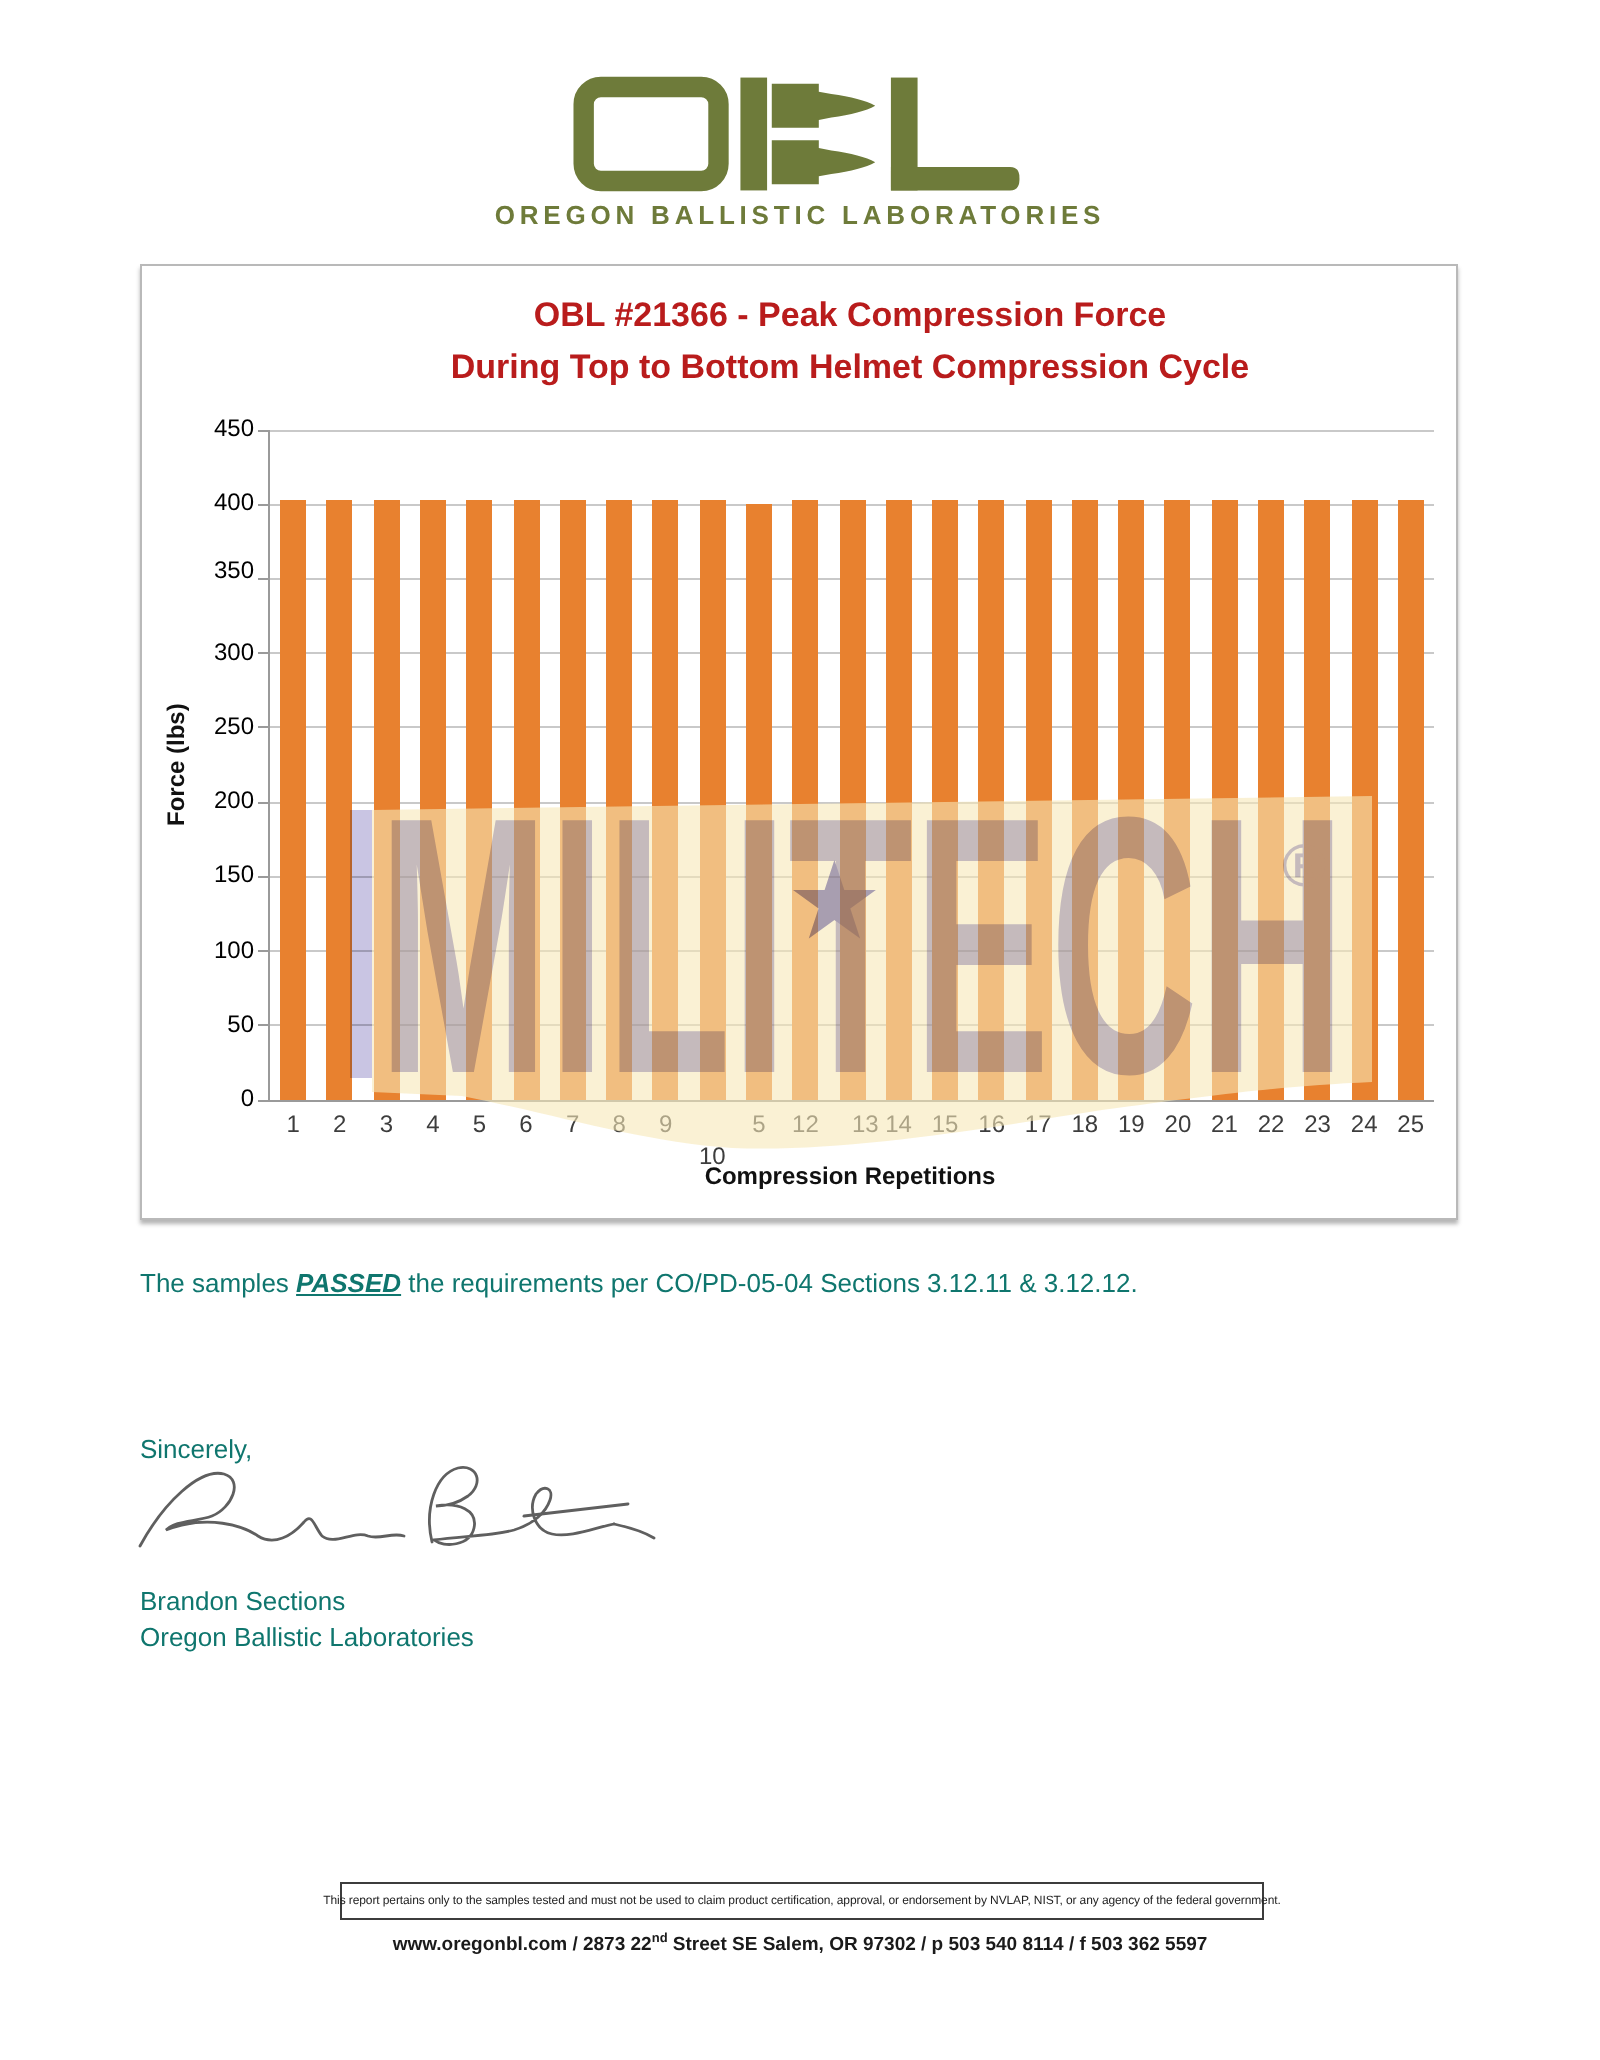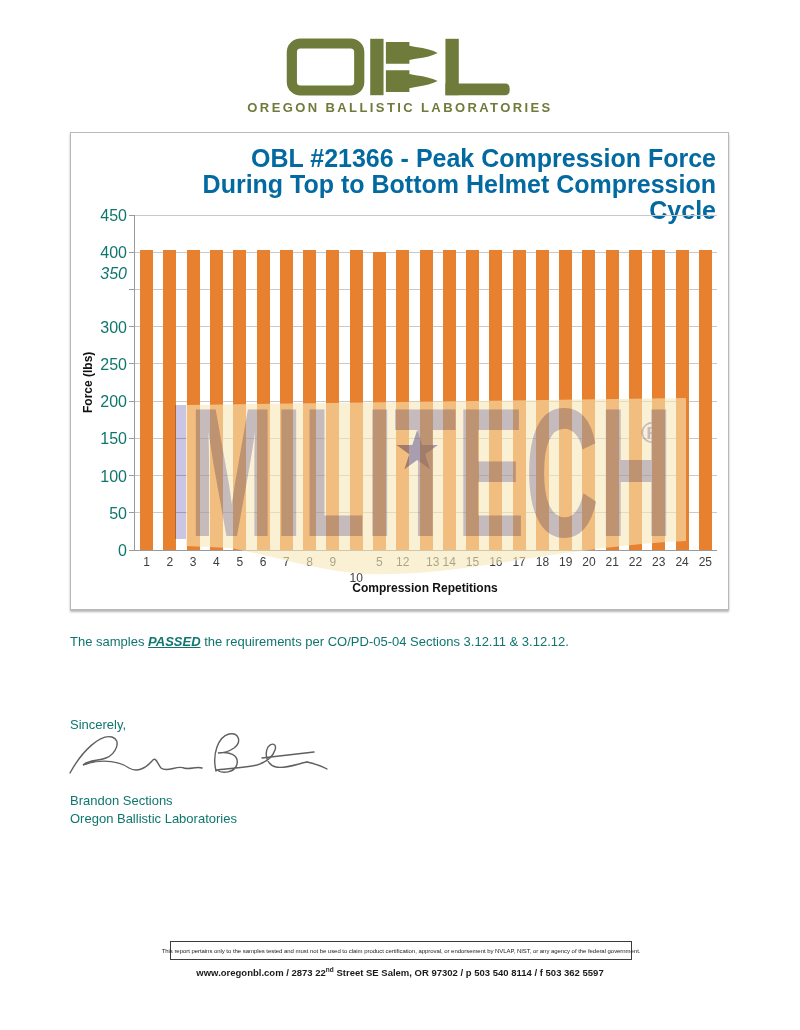--- a/index.html
+++ b/index.html
@@ -7,27 +7,27 @@
   #page{position:relative;width:800px;height:1030px;background:#fff;margin:0 auto;overflow:hidden;}
 
   
   #logo{position:absolute;left:0;top:38px;width:800px;text-align:center;}
   #logo-graphic{display:block;margin:0 auto;}
   #logo-subtitle{margin-top:4px;font-size:13px;font-weight:bold;letter-spacing:2.4px;color:#6e7b3a;}
 
   
   #chart-box{position:absolute;left:70px;top:132px;width:657px;height:476px;background:#fff;
              border:1px solid #b9b9b9;box-shadow:0 2px 2px rgba(90,90,90,.45);}
-  #chart-title{position:absolute;left:63px;top:12px;width:582px;text-align:right;
-               font-size:25px;font-weight:bold;color:#0369a1;line-height:26px;}
+  #chart-title{position:absolute;left:63px;top:12px;width:582px;text-align:center;
+               font-size:17px;font-weight:bold;color:#b91c1c;line-height:26px;}
   #plot{position:absolute;left:63px;top:82px;width:582px;height:335px;
         border-left:1px solid #9a9a9a;border-bottom:1px solid #9a9a9a;}
   .gridline{position:absolute;left:0;width:582px;height:1px;background:#c9c9c9;}
   .ytick{position:absolute;left:-6px;width:6px;height:1px;background:#9a9a9a;}
-  .ylab{position:absolute;left:-46px;width:38px;text-align:right;font-size:16px;color:#0f766e;}
+  .ylab{position:absolute;left:-46px;width:38px;text-align:right;font-size:12px;color:#000000;}
   .bar{position:absolute;bottom:0;width:13px;background:#e8812f;}
   .xlab{position:absolute;top:340px;text-align:center;font-size:12px;color:#3d3d3d;}
   #y-axis-title{position:absolute;left:10px;top:82px;height:335px;width:18px;
                 writing-mode:vertical-rl;transform:rotate(180deg);text-align:center;
                 font-size:12px;font-weight:bold;color:#111;}
   #x-axis-title{position:absolute;left:63px;top:448px;width:582px;text-align:center;
                 font-size:12px;font-weight:bold;color:#111;}
 
   
   #watermark{position:absolute;left:100px;top:262px;width:522px;height:200px;pointer-events:none;}
@@ -90,21 +90,21 @@
         <div class="ytick" style="top: 185.611px;"></div>
         <div class="ylab" style="top: 178.111px;">200</div>
         <div class="gridline" style="top: 148.389px;"></div>
         <div class="ytick" style="top: 148.389px;"></div>
         <div class="ylab" style="top: 140.889px;">250</div>
         <div class="gridline" style="top: 111.167px;"></div>
         <div class="ytick" style="top: 111.167px;"></div>
         <div class="ylab" style="top: 103.667px;">300</div>
         <div class="gridline" style="top: 73.9444px;"></div>
         <div class="ytick" style="top: 73.9444px;"></div>
-        <div class="ylab" style="top: 50px; font-style: italic;">350</div>
+        <div class="ylab" style="top: 63px;">350</div>
         <div class="gridline" style="top: 36.7222px;"></div>
         <div class="ytick" style="top: 36.7222px;"></div>
         <div class="ylab" style="top: 29.2222px;">400</div>
         <div class="gridline" style="top: -0.5px;"></div>
         <div class="ytick" style="top: -0.5px;"></div>
         <div class="ylab" style="top: -8px;">450</div>
         <div class="bar" style="left: 5.14px; height: 300.011px; background: rgb(232, 129, 47);"></div>
         <div class="xlab" style="left: 0px; width: 23.28px;">1</div>
         <div class="bar" style="left: 28.42px; height: 300.011px; background: rgb(232, 129, 47);"></div>
         <div class="xlab" style="left: 23.28px; width: 23.28px;">2</div>

